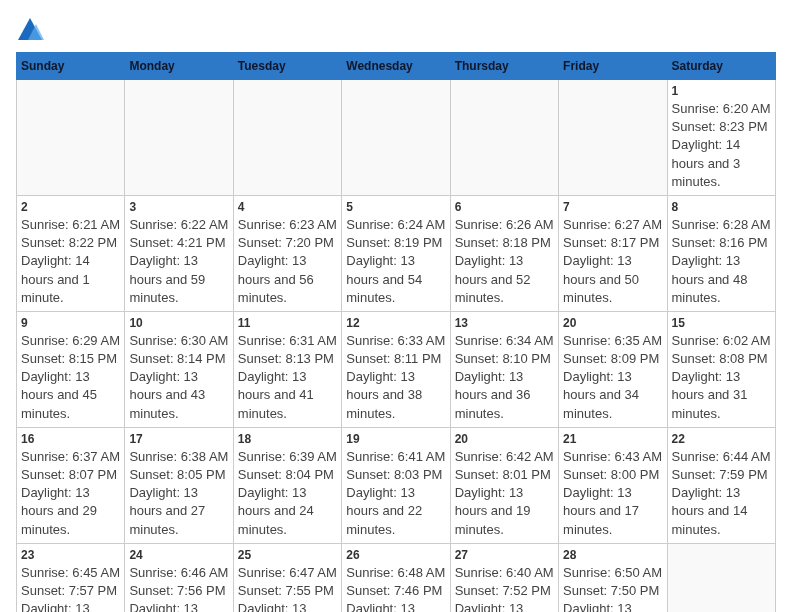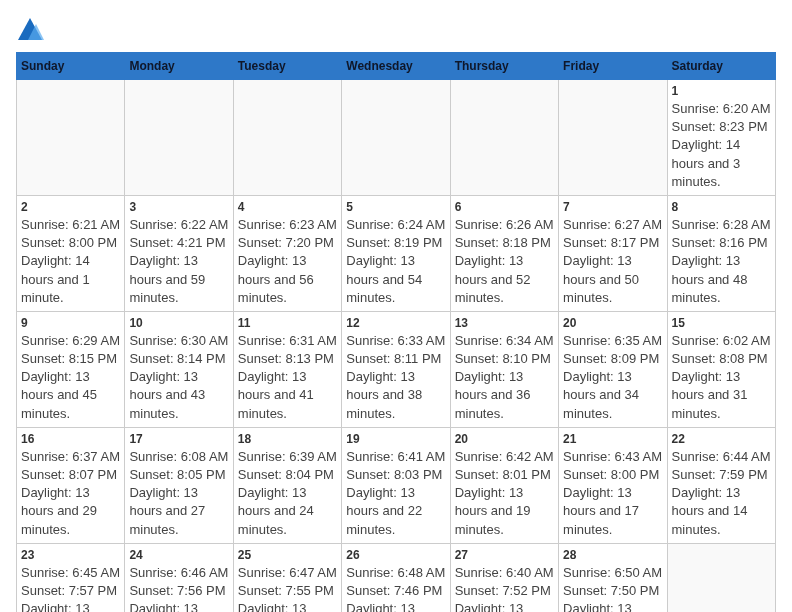--- a/index.html
+++ b/index.html
@@ -131,21 +131,21 @@
           <span class="day-number">1</span>
           <div class="day-info">Sunrise: 6:20 AM
 Sunset: 8:23 PM
 Daylight: 14 hours and 3 minutes.</div>
         </td>
       </tr>
       <tr>
         <td>
           <span class="day-number">2</span>
           <div class="day-info">Sunrise: 6:21 AM
-Sunset: 8:00 PM
+Sunset: 8:22 PM
 Daylight: 14 hours and 1 minute.</div>
         </td>
         <td>
           <span class="day-number">3</span>
           <div class="day-info">Sunrise: 6:22 AM
 Sunset: 4:21 PM
 Daylight: 13 hours and 59 minutes.</div>
         </td>
         <td>
           <span class="day-number">4</span>
@@ -224,21 +224,21 @@
       </tr>
       <tr>
         <td>
           <span class="day-number">16</span>
           <div class="day-info">Sunrise: 6:37 AM
 Sunset: 8:07 PM
 Daylight: 13 hours and 29 minutes.</div>
         </td>
         <td>
           <span class="day-number">17</span>
-          <div class="day-info">Sunrise: 6:08 AM
+          <div class="day-info">Sunrise: 6:38 AM
 Sunset: 8:05 PM
 Daylight: 13 hours and 27 minutes.</div>
         </td>
         <td>
           <span class="day-number">18</span>
           <div class="day-info">Sunrise: 6:39 AM
 Sunset: 8:04 PM
 Daylight: 13 hours and 24 minutes.</div>
         </td>
         <td>

